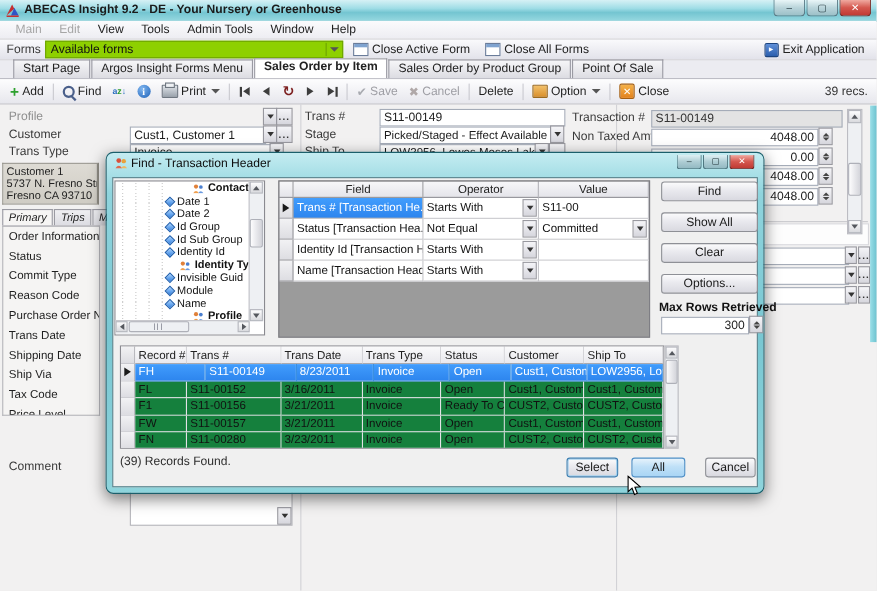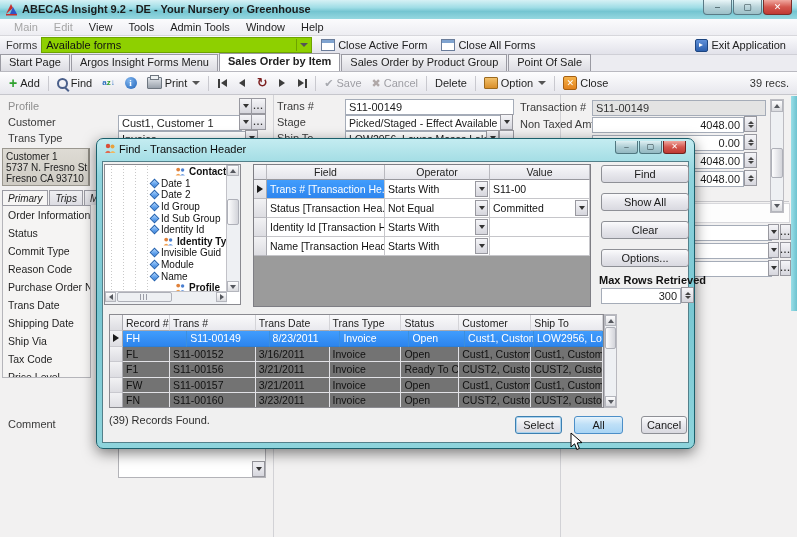--- a/index.html
+++ b/index.html
@@ -27,21 +27,21 @@
   #formsbar{left:0;top:36px;width:797px;height:19px;background:linear-gradient(180deg,#fafafc,#e2e2ea);border-bottom:1px solid #cfcfd6;display:flex;align-items:center;padding:0 6px;box-sizing:border-box;gap:4px;}
   #forms-combo{width:218px;flex:0 0 auto;height:14px;background:#8ed000;border:1px solid #6da300;display:flex;align-items:center;font-size:11px;color:#111;padding-left:4px;position:relative;width:265px;}
   #forms-combo .cari{position:absolute;right:1px;top:1px;bottom:1px;width:13px;background:#8ed000;border-left:1px solid #6da300;display:flex;align-items:center;justify-content:center;}
   .miniwin{width:12px;height:10px;border:1px solid #6a7c9a;background:#fff;position:relative;flex:0 0 auto;}
   .miniwin::before{content:"";position:absolute;left:0;top:0;right:0;height:3px;background:#7fa3d0;}
   .fb-item{display:flex;align-items:center;gap:3px;font-size:11px;color:#222;padding:0 5px;}
   .exit-ico{width:11px;height:11px;background:linear-gradient(180deg,#5f8fd8,#2c5fae);border:1px solid #1d4580;border-radius:2px;position:relative;flex:0 0 auto;}
   .exit-ico::before{content:"";position:absolute;left:3px;top:3.5px;width:0;height:0;border-top:2px solid transparent;border-bottom:2px solid transparent;border-left:4px solid #fff;}
 
   
-  #tabstrip{left:0;top:55px;width:797px;height:17px;background:#ececf1;display:flex;align-items:flex-end;padding-left:0;box-sizing:border-box;border-bottom:1px solid #b9b9c0;}
+  #tabstrip{left:0;top:55px;width:797px;height:17px;background:#ececf1;display:flex;align-items:flex-end;padding-left:12px;box-sizing:border-box;border-bottom:1px solid #b9b9c0;}
   .tab{font-size:11px;color:#222;background:linear-gradient(180deg,#f6f6f8,#dcdce2);border:1px solid #9a9aa2;border-bottom:none;padding:1px 8px 2px 8px;margin-right:1px;height:13px;white-space:nowrap;}
   .tab.active{background:#fff;font-weight:bold;height:14px;position:relative;}
 
   
   #toolbar{left:0;top:72px;width:797px;height:23px;background:linear-gradient(180deg,#fdfdfe,#e7e7ed);border-bottom:1px solid #c6c6cc;display:flex;align-items:center;padding:0 4px;box-sizing:border-box;}
   .tbtn{display:flex;align-items:center;gap:3px;font-size:11px;color:#1f1f1f;padding:1px 5px;white-space:nowrap;}
   .tbtn.disabled{color:#9e9ea4;}
   .tsep{width:1px;height:15px;background:#c9c9cf;margin:0 3px;flex:0 0 auto;}
   .plus{color:#2ea12e;font-weight:bold;font-size:14px;line-height:10px;}
   .mag{width:7px;height:7px;border:2px solid #4a5f8a;border-radius:50%;position:relative;flex:0 0 auto;}
@@ -130,21 +130,21 @@
   .btn{position:absolute;height:18px;background:linear-gradient(180deg,#fbfbfc,#e9e9ee 45%,#d9d9e0);border:1px solid #8e9096;border-radius:3px;font-size:11px;color:#1a1a1a;display:flex;align-items:center;justify-content:center;box-sizing:border-box;}
   .btn.focus{border:1px solid #3c7fb1;box-shadow:inset 0 0 0 1px #a8d2ee;}
   .btn.hl{background:linear-gradient(180deg,#e6f3fc,#bfe0f7 45%,#a9d5f5);border:1px solid #4c8fc8;}
   #maxrows-lbl{font-size:11px;font-weight:bold;color:#111;white-space:nowrap;}
 
   
   #rgrid{left:6px;top:152px;width:495px;height:94px;background:#fff;border:1px solid #8a8a90;box-sizing:border-box;overflow:hidden;}
   .rhrow{display:flex;height:16px;}
   .rh{background:linear-gradient(180deg,#fafafb,#e9e9ee);border-right:1px solid #d4d4d8;border-bottom:1px solid #a9a9af;font-size:10.5px;color:#222;display:flex;align-items:center;padding:0 3px;box-sizing:border-box;white-space:nowrap;overflow:hidden;}
   .rrow{display:flex;height:15.5px;}
-  .rc{border-right:1px solid #e2e2e6;border-bottom:1px solid #e2e2e6;font-size:10.5px;color:#111;display:flex;align-items:center;padding:0 3px;box-sizing:border-box;white-space:nowrap;overflow:hidden;background:#737373;}
+  .rc{border-right:1px solid #e2e2e6;border-bottom:1px solid #e2e2e6;font-size:10.5px;color:#111;display:flex;align-items:center;padding:0 3px;box-sizing:border-box;white-space:nowrap;overflow:hidden;background:#15803d;}
   .rrow.sel .rc{background:linear-gradient(180deg,#419dfd,#2d85ee);color:#fff;border-right-color:#3a8fe0;border-bottom-color:#2d7fd8;}
   .rsel{background:linear-gradient(180deg,#f2f2f4,#dddde2);border-right:1px solid #a9a9af;border-bottom:1px solid #c9c9cf;display:flex;align-items:center;justify-content:center;box-sizing:border-box;flex:0 0 13px;}
   #rg-scroll{left:501px;top:152px;width:13px;height:94px;background:#eef0f3;border:1px solid #b9b9bf;box-sizing:border-box;}
   #status-line{left:6px;top:252px;font-size:11px;color:#2e2e2e;}
 
   
   .cursor{z-index:40;}
 
   
   #tealstrip{left:791px;top:1px;width:6px;height:215px;background:linear-gradient(90deg,#9adfe8,#6dc2cf);}
@@ -599,21 +599,21 @@
             <div class="rc" style="width: 86px;">S11-00157</div>
             <div class="rc" style="width: 74px;">3/21/2011</div>
             <div class="rc" style="width: 72px;">Invoice</div>
             <div class="rc" style="width: 58px;">Open</div>
             <div class="rc" style="width: 72px;">Cust1, Customer 1</div>
             <div class="rc" style="width: 72px;">Cust1, Customer 1</div>
           </div>
           <div class="rrow">
             <div class="rsel"></div>
             <div class="rc" style="width: 47px;">FN</div>
-            <div class="rc" style="width: 86px;">S11-00160</div>
+            <div class="rc" style="width: 86px;">S11-00280</div>
             <div class="rc" style="width: 74px;">3/23/2011</div>
             <div class="rc" style="width: 72px;">Invoice</div>
             <div class="rc" style="width: 58px;">Open</div>
             <div class="rc" style="width: 72px;">CUST2, Customer2</div>
             <div class="rc" style="width: 72px;">CUST2, Customer2</div>
           </div>
         </div>
       <div id="rg-scroll" class="abs">
         <div class="sb-btn" style="left:0;top:0;width:11px;height:11px">
             <i class="i-up"></i>

